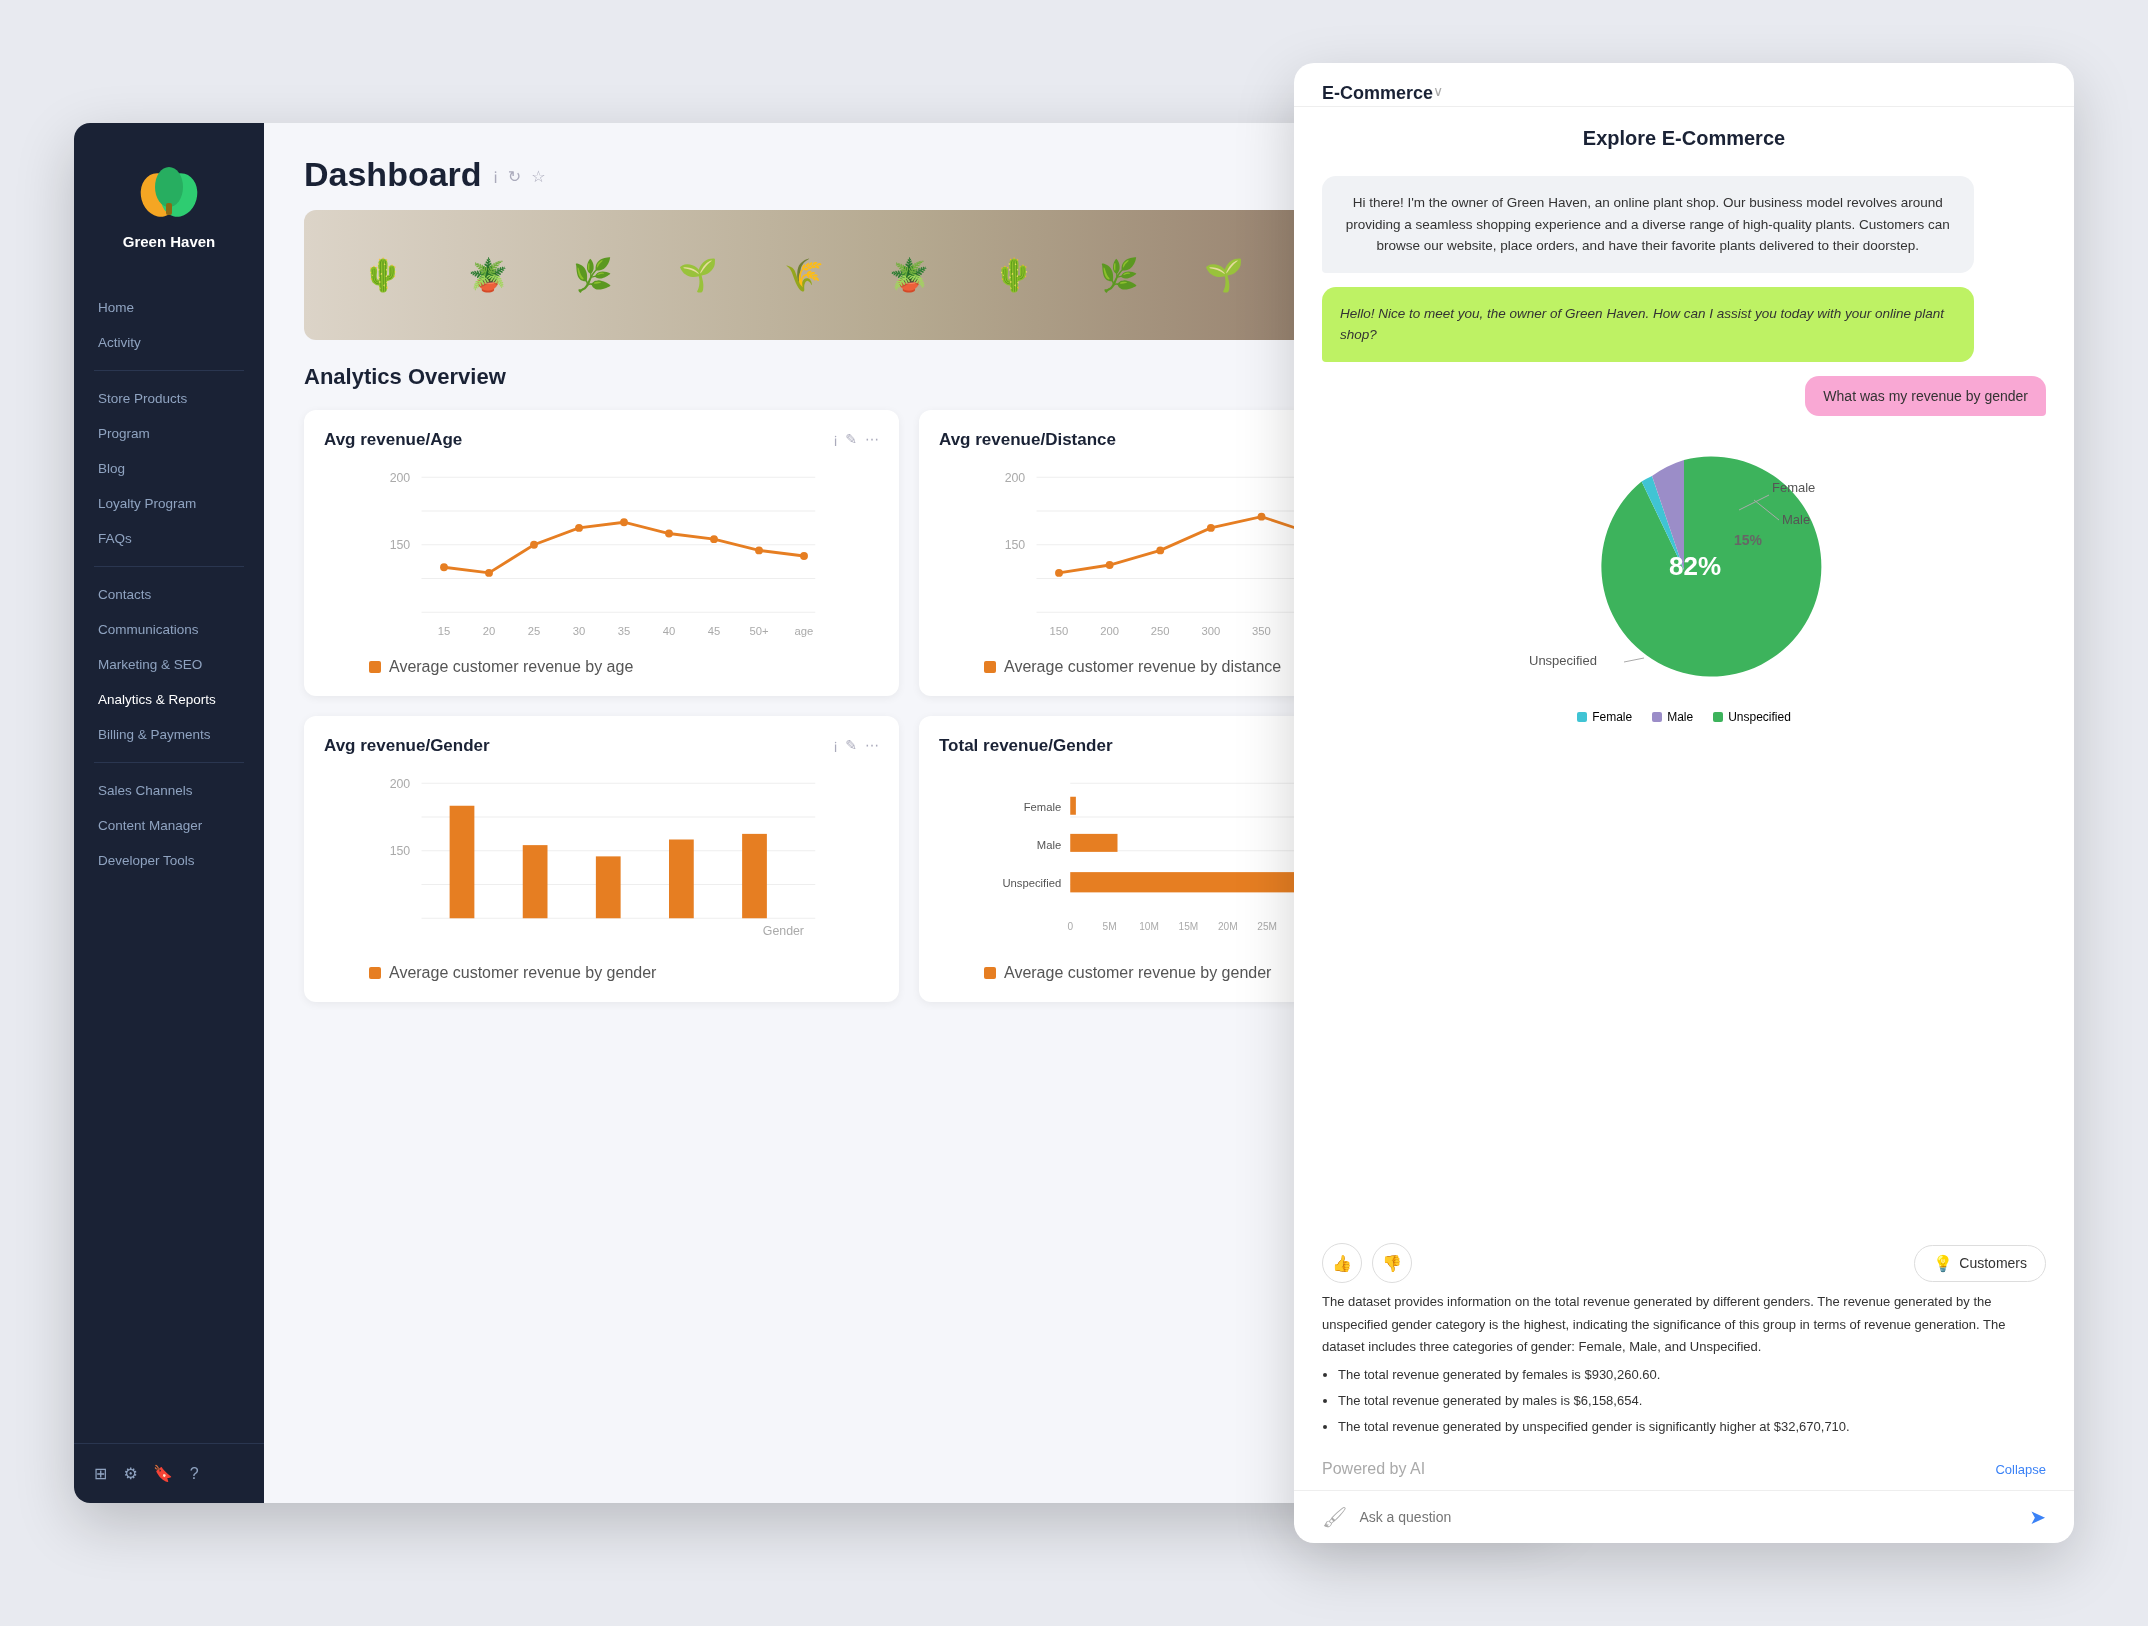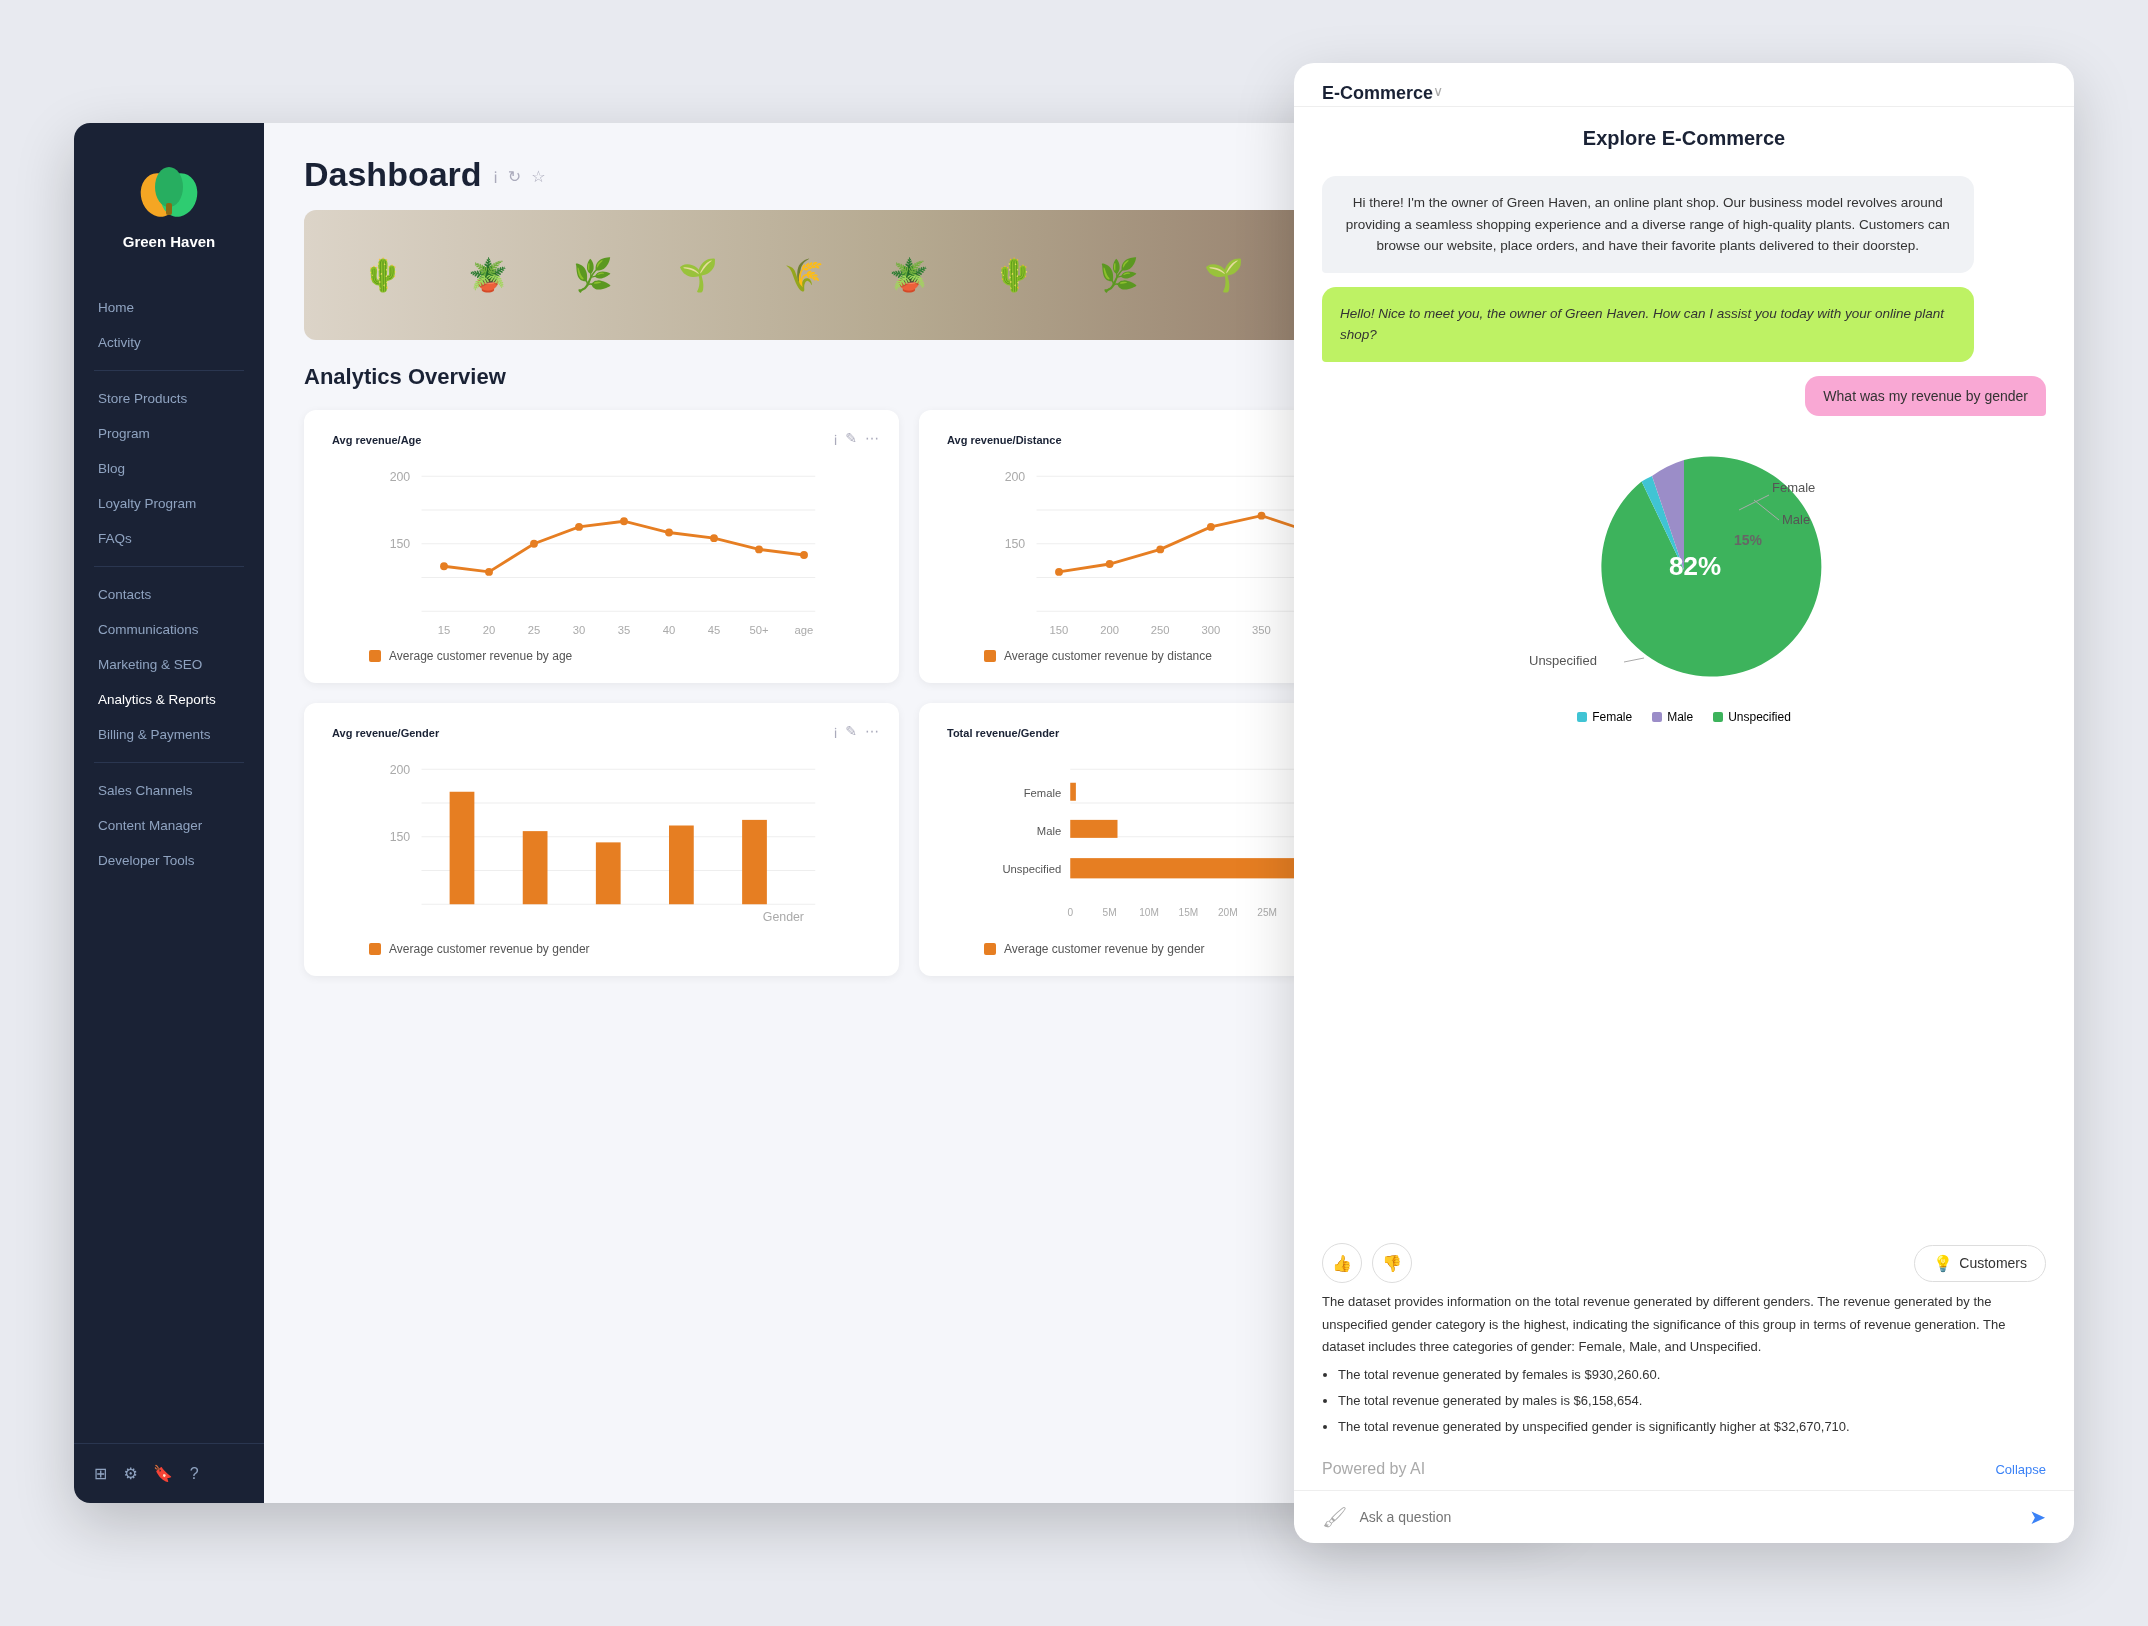--- a/index.html
+++ b/index.html
@@ -146,41 +146,40 @@
       padding: 20px;
       box-shadow: 0 2px 8px rgba(0,0,0,0.06);
     }
     .chart-card-header {
       display: flex;
       align-items: center;
       justify-content: space-between;
       margin-bottom: 16px;
     }
     .chart-card-title {
-      font-size: 11px;
+      font-size: 17px;
       font-weight: 600;
       color: #1a2235;
-      margin-left: 8px;
     }
     .chart-card-actions {
       display: flex;
       gap: 8px;
       color: #aab;
       font-size: 14px;
     }
     .chart-area {
       height: 180px;
       position: relative;
     }
     .chart-legend {
       display: flex;
       align-items: center;
       gap: 8px;
-      margin-top: 4px;
-      font-size: 12px;
+      margin-top: 12px;
+      font-size: 16px;
       color: #555;
       padding-left: 45px;
     }
     .legend-dot {
       width: 12px;
       height: 12px;
       background: #e67e22;
       border-radius: 2px;
     }
 

